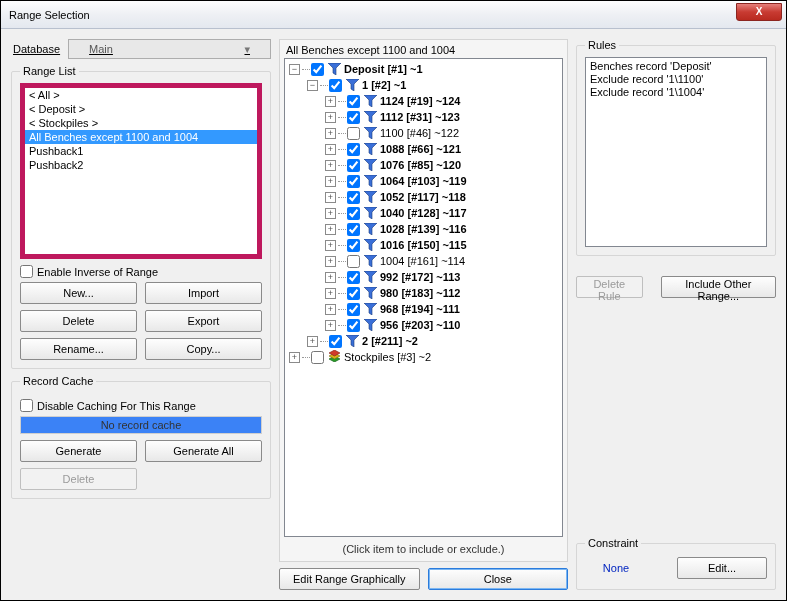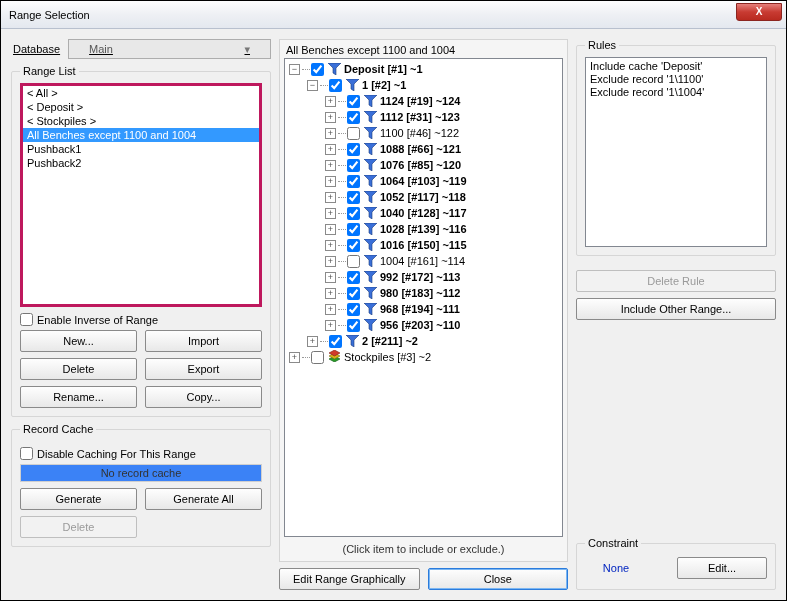--- a/index.html
+++ b/index.html
@@ -10,21 +10,21 @@
   .close-btn { width: 46px; height: 18px; background: linear-gradient(to bottom, #e57f7a, #c83b32 50%, #b92a20); border: 1px solid #8b2520; border-radius: 0 0 3px 3px; color:#fff; display:flex; align-items:center; justify-content:center; font-weight:bold; font-size:10px; margin-top:-6px; cursor:pointer;}
   .body { position:absolute; top:28px; left:0; right:0; bottom:0; background:#f0f0f0; padding:10px; display:flex; gap:8px;}
   
   .left { width: 260px; display:flex; flex-direction:column; gap:6px;}
   .row-db { display:flex; align-items:center; gap:8px;text-decoration:underline; }
   .db-label { padding-left:2px;}
   .db-select { flex:1; height:20px; border:1px solid #adadad; background:#e8e8e8; color:#555; padding:0 20px; display:flex; align-items:center; justify-content:space-between;}
   .db-select .caret { color:#777;}
   fieldset { border:1px solid #d6d6d6; border-radius:2px; padding:6px 8px 8px 8px; margin:0;}
   legend { padding:0 3px; color:#000;}
-  .range-list-box { background:#fff; border:3px solid #be185d; height:224px; overflow:auto;}
+  .range-list-box { background:#fff; border:5px solid #be185d; height:176px; overflow:auto;}
   .range-list-box .item { padding:1px 4px; cursor:default;}
   .range-list-box .item.selected { background:#3399ff; color:#fff;}
   .chk-row { display:flex; align-items:center; gap:4px; margin:6px 0 2px 0;}
   .chk-row input { margin:0;}
   .btn-grid { display:grid; grid-template-columns:1fr 1fr; gap:6px 8px; margin-top:4px;}
   button.std { height:22px; background:linear-gradient(to bottom,#fefefe,#e8e8e8); border:1px solid #8a8a8a; border-radius:2px; cursor:pointer;}
   button.std:disabled { color:#9a9a9a; border-color:#bfbfbf; background:#f2f2f2; cursor:default;}
   .cache-status { border:1px solid #cfcfcf; background:#3b82f6; text-align:center; padding:2px 0; margin:4px 0 6px 0; color:#333;}
   
   .middle { flex:1; display:flex; flex-direction:column;}
@@ -44,21 +44,21 @@
   .tree-hint { text-align:center; color:#333; padding:6px 0 2px 0; font-size:11px;}
   .edit-graph-row { display:flex; gap:8px; margin-top:6px;}
   .edit-graph-row button.std { flex:1;}
   .edit-graph-row .close-default { flex:0 0 90px;}
   .edit-graph-row .cancel { flex:0 0 90px;}
   button.default { border:1px solid #2a7bdc; box-shadow:0 0 0 1px #7bb6f2 inset;}
   
   .right { width:200px; display:flex; flex-direction:column; gap:8px;}
   .rules-box { flex:0 0 auto;}
   .rules-list { background:#fff; border:1px solid #828790; height:190px; padding:2px 4px; line-height:13px;}
-  .rule-btns { display:flex; flex-direction:column; gap:6px; margin-top:6px;}
+  .rule-btns { display:flex; gap:18px; margin-top:12px;}
   fieldset.constraint {}
   .constraint-row { display:flex; gap:18px; align-items:center; padding:2px 0 2px 0;}
   .constraint-none { flex:1; text-align:center; color:#0024c0;}
   .constraint-row button { flex:0 0 90px;margin-left:12px;}
   
 </style>
 </head>
 <body>
 
 <div class="window">
@@ -352,21 +352,21 @@
       <div class="edit-graph-row">
         <button class="std">Edit Range Graphically</button>
         <button class="std default close-default">Close</button>
       </div>
     </div>
 
     <div class="right">
       <fieldset class="rules-box">
         <legend>Rules</legend>
         <div class="rules-list" id="rules-list">
-            <div>Include  cache 'Deposit'</div>
+            <div>Benches  record 'Deposit'</div>
             <div>Exclude  record '1\1100'</div>
             <div>Exclude  record '1\1004'</div>
           </div>
       </fieldset>
       <div class="rule-btns">
         <button class="std" disabled="">Delete Rule</button>
         <button class="std">Include Other Range...</button>
       </div>
       <div style="flex:1"></div>
       <fieldset class="constraint">

